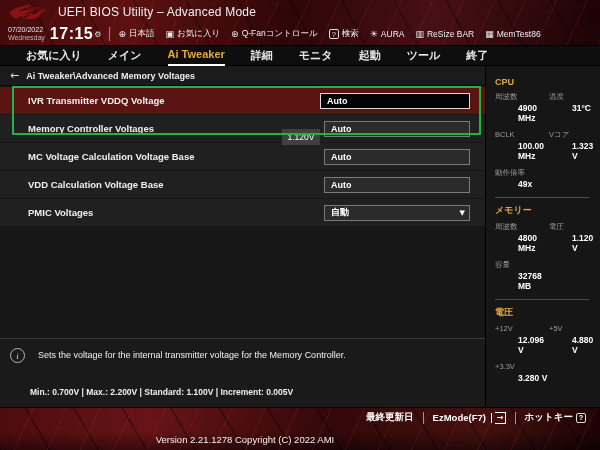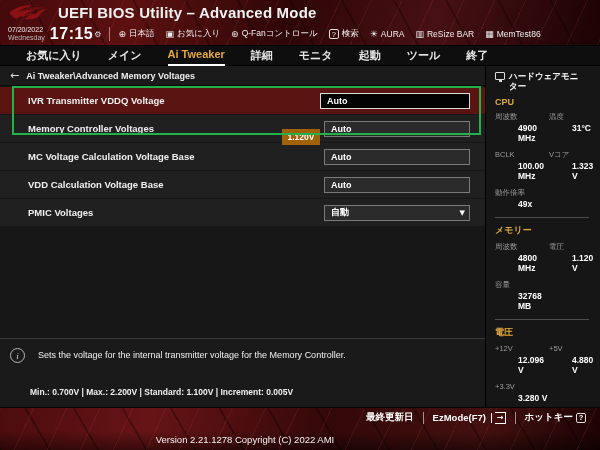--- a/index.html
+++ b/index.html
@@ -11,21 +11,21 @@
   .banner {
     height:46px; flex:0 0 46px; position:relative; padding:2px 8px 0 8px;
     background:
       repeating-linear-gradient(115deg, rgba(255,90,90,0.10) 0 1px, transparent 1px 28px),
       repeating-linear-gradient(62deg, rgba(0,0,0,0.28) 0 2px, transparent 2px 46px),
       linear-gradient(103deg, #44090b 0%, #5c1110 22%, #2e0607 48%, #471014 72%, #1c0304 100%);
     border-bottom:1px solid #000;
   }
   .title-row { display:flex; align-items:center; height:20px; }
   .rog-logo { width:40px; height:18px; margin-right:10px; }
-  .app-title { font-size:15px; font-weight:bold; letter-spacing:.2px; color:#f2f2f2; }
+  .app-title { font-size:12px; font-weight:normal; letter-spacing:.2px; color:#f2f2f2; }
   .info-row { display:flex; align-items:center; height:22px; margin-top:1px; }
   .datetime { display:flex; align-items:center; }
   .date-block { display:flex; flex-direction:column; line-height:8px; margin-right:5px; }
   .date { font-size:7px; color:#eee; }
   .weekday { font-size:7px; color:#bbb; }
   .time { font-size:16px; font-weight:bold; letter-spacing:.5px; }
   .time-gear { font-size:8px; vertical-align:top; margin-left:1px; color:#ddd; font-family:"DejaVu Sans",sans-serif; }
   .tb-sep { width:1px; height:14px; background:rgba(255,255,255,.45); margin:0 8px; }
   .tb-items { display:flex; align-items:center; gap:11px; }
   .tb-item { display:flex; align-items:center; gap:3px; font-size:8.5px; color:#f0f0f0; cursor:pointer; white-space:nowrap; }
@@ -42,21 +42,21 @@
   .main { flex:1 1 auto; display:flex; flex-direction:column; background:#171717; min-width:0; }
   .breadcrumb-bar { height:20px; flex:0 0 20px; display:flex; align-items:center; background:#1b1b1b; padding-left:10px; gap:7px; border-bottom:1px solid #0a0a0a; }
   .back-arrow { font-family:"DejaVu Sans",sans-serif; font-size:11px; color:#ddd; cursor:pointer; }
   .breadcrumb { font-size:9px; font-weight:bold; color:#eee; }
 
   .rows { position:relative; padding-top:1px; }
   .srow { height:27px; margin-bottom:1px; background:#202020; display:flex; align-items:center; padding:0 15px 0 28px; cursor:pointer; }
   .srow.selected { background:#5a1412; }
   .srow-label { font-size:9.5px; font-weight:bold; color:#f0f0f0; white-space:nowrap; }
   .srow-value { margin-left:auto; display:flex; align-items:center; gap:4px; }
-  .vbadge { background:#a16207; color:#fff; font-size:8.5px; font-weight:bold; width:38px; height:16px; display:flex; align-items:center; justify-content:center;margin-top:16px; }
+  .vbadge { background:#404040; color:#fff; font-size:8.5px; font-weight:normal; width:38px; height:16px; display:flex; align-items:center; justify-content:center;margin-top:16px; }
   .vinput { background:#2b2b2b; border:1px solid #7a7a7a; color:#fff; font-size:9px; font-weight:bold; width:146px; height:16px; display:flex; align-items:center; padding-left:6px; }
   .srow.selected .vinput { background:#030303; border-color:#dcdcdc; width:150px; }
   .vdrop { justify-content:flex-start; position:relative; cursor:pointer; }
   .vdrop .drop-arrow { position:absolute; right:4px; font-size:7px; font-family:"DejaVu Sans",sans-serif; color:#fff; }
   .green-box { position:absolute; left:12px; top:0; width:469px; height:49px; border:2px solid #23b14c; pointer-events:none; }
 
   .spacer { flex:1 1 auto; }
 
   .help-panel { flex:0 0 69px; border-top:1px solid #383838; background:#1a1a1a; position:relative; padding:9px 10px 0 10px; }
   .help-top { display:flex; gap:13px; }
@@ -210,24 +210,20 @@
       <div class="help-panel">
         <div class="help-top">
           <span class="info-circle">i</span>
           <span class="help-text">Sets the voltage for the internal transmitter voltage for the Memory Controller.</span>
         </div>
         <div class="help-limits">Min.: 0.700V   |   Max.: 2.200V   |   Standard: 1.100V   |   Increment: 0.005V</div>
       </div>
     </div>
 
     <div class="sidebar">
-      <div class="hw-header">
-        <span class="hw-icon"></span>
-        <span>ハードウェアモニター</span>
-      </div>
 
       <div class="sec-title">CPU</div>
       <div class="stat-grid">
         <div class="stat">
             <span class="stat-label">周波数</span>
             <span class="stat-value">4900 MHz</span>
           </div>
         <div class="stat">
             <span class="stat-label">温度</span>
             <span class="stat-value">31°C</span>

